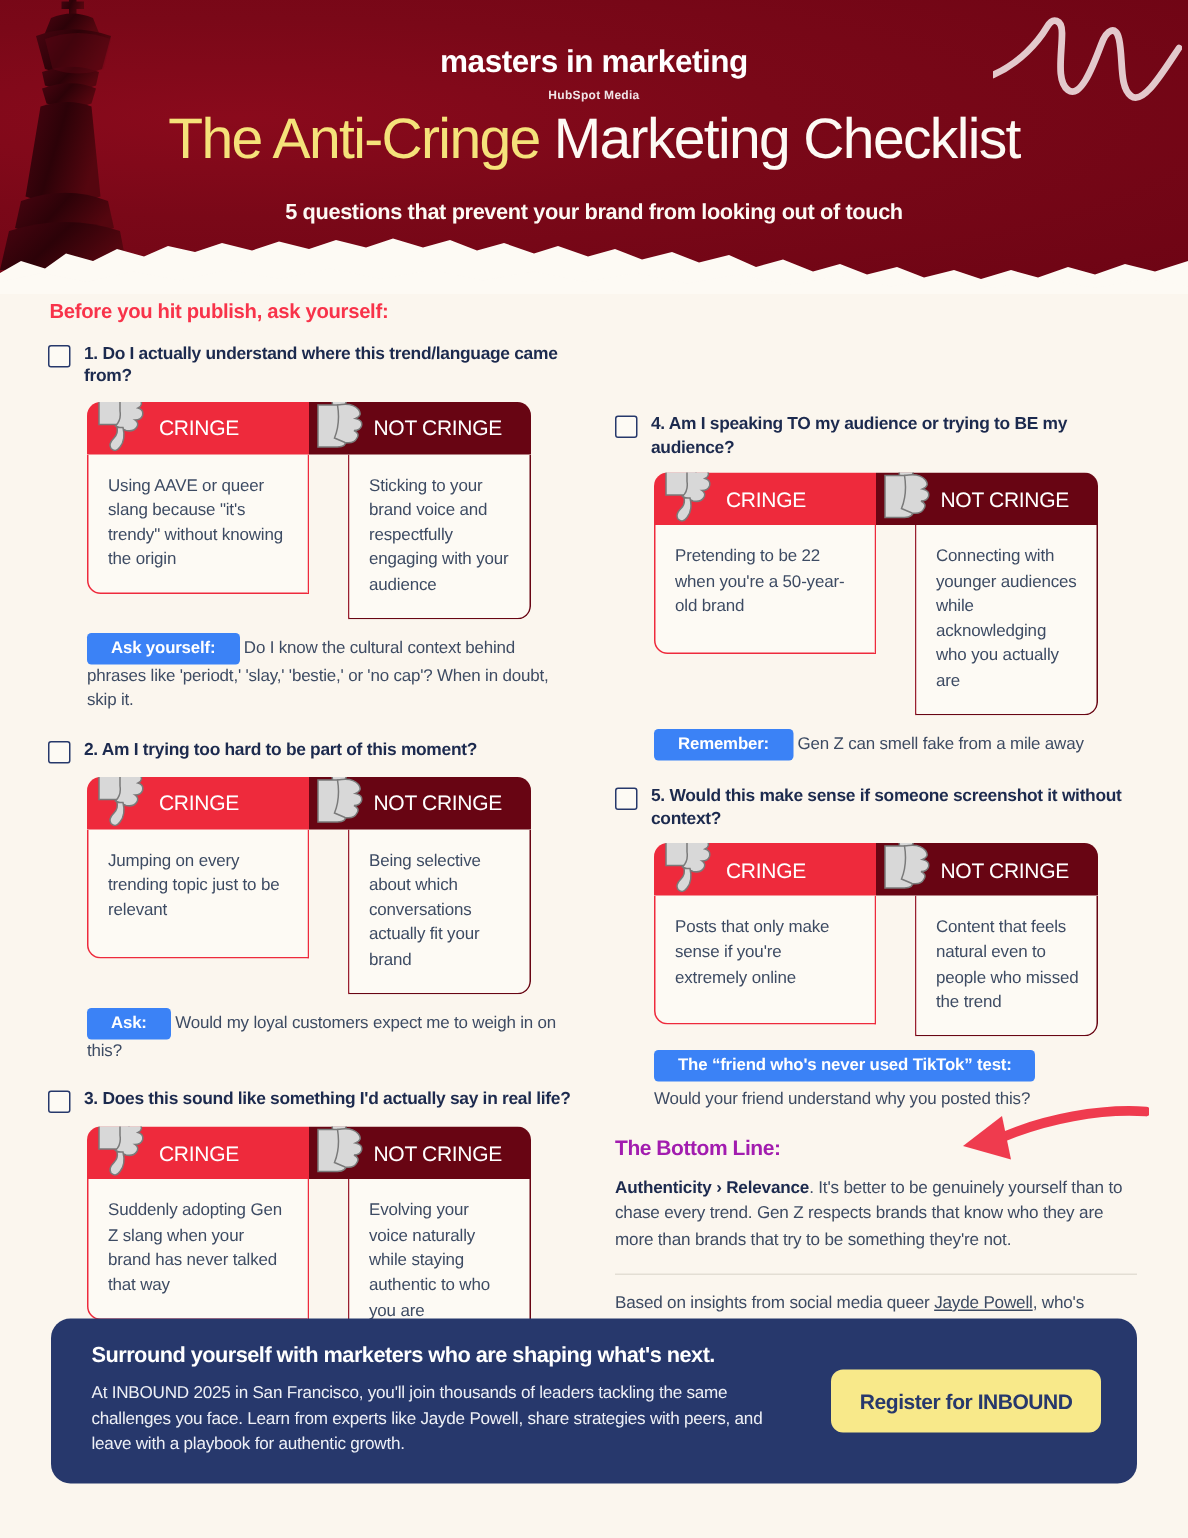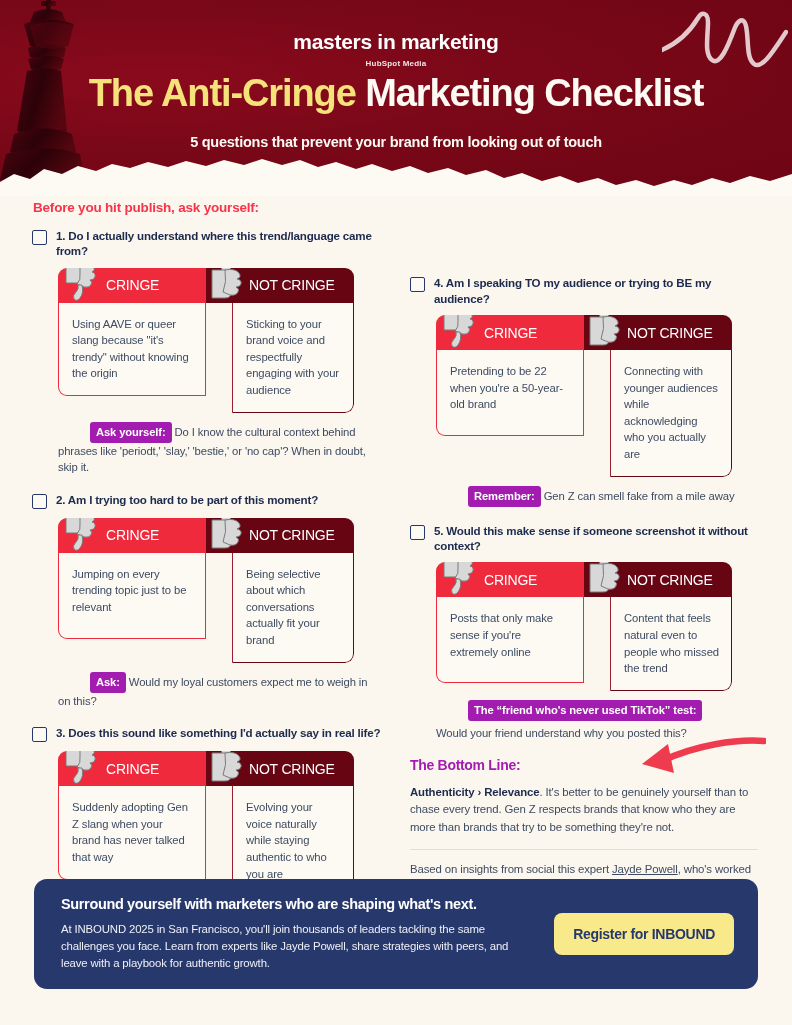--- a/index.html
+++ b/index.html
@@ -26,21 +26,21 @@
   .brand {
     font-size: 21px; font-weight: 700; color: #ffffff;
     letter-spacing: -0.3px;
   }
   .brand-sub {
     margin-top: 5px; font-size: 8px; font-weight: 700;
     color: #f0e4e6; letter-spacing: 0.2px;
   }
   .hero-title {
     position: absolute; top: 74px; left: 0; width: 792px; text-align: center;
-    font-size: 38px; font-weight: 700; letter-spacing: -1.1px; line-height: 1.05;
+    font-size: 38px; font-weight: 400; letter-spacing: -1.1px; line-height: 1.05;
     color: #fdfaf4; white-space: nowrap;
   }
   .hero-title .hl { color: #f5e27a; }
   .hero-sub {
     position: absolute; top: 134px; left: 0; width: 792px; text-align: center;
     font-size: 14.5px; font-weight: 700; color: #fdfaf4; letter-spacing: -0.25px;
   }
   .torn { position: absolute; left: 0; bottom: -2px; width: 792px; height: 60px; }
   .prompt {
     position: absolute; top: 200px; left: 33px;
@@ -86,23 +86,23 @@
     font-size: 11.3px; color: #3d4b63; line-height: 1.47; letter-spacing: -0.1px;
   }
   .half.left .bd  { border-left: 1.3px solid #ee2a3c; border-bottom: 1.3px solid #ee2a3c;
                     border-right: 0.7px solid #ee2a3c; border-bottom-left-radius: 9px; }
   .half.right .bd { border-right: 1.3px solid #680513; border-bottom: 1.3px solid #680513;
                     border-left: 0.7px solid #9a2030; border-bottom-right-radius: 9px; margin-left: 26px; }
 
   .note { margin: 9px 0 0 26px; width: 320px; font-size: 11.3px; color: #3d4b63;
           line-height: 1.45; letter-spacing: -0.12px; }
   .tag {
-    display: inline-block; background: #a21caf; color: #ffffff;
-    font-size: 11.2px; font-weight: 700; padding: 2px 6px 3px;
-    border-radius: 3px; margin-right: 3px; letter-spacing: -0.1px; margin-left: 32px;
+    display: inline-block; background: #3b82f6; color: #ffffff;
+    font-size: 11.2px; font-weight: 700; padding: 2px 16px 3px;
+    border-radius: 3px; margin-right: 3px; letter-spacing: -0.1px;
   }
 
   
   .bottomline { position: relative; margin-top: 14px; width: 348px; }
   .bl-arrow { position: absolute; right: -8px; top: -22px; width: 150px; height: 52px; }
   .bl-title { font-size: 14px; font-weight: 700; color: #a21caf; letter-spacing: -0.3px; }
   .bl-body { margin-top: 11px; font-size: 11.4px; color: #3d4b63; line-height: 1.5;
              letter-spacing: -0.12px; }
   .bl-body b { color: #1c2a4e; font-weight: 700; }
   .bl-rule { margin: 13px 0 11px; height: 1px; background: #e3ded4; }
@@ -388,21 +388,21 @@
         <svg class="bl-arrow" viewBox="0 0 150 52">
           <path d="M148 6 C 120 4, 80 10, 46 26" fill="none" stroke="#ef3b4e" stroke-width="6.5" stroke-linecap="round"></path>
           <path d="M52 9 L26 29 L58 38 Z" fill="#ef3b4e"></path>
         </svg>
         <div class="bl-title">The Bottom Line:</div>
         <div class="bl-body">
           <b>Authenticity › Relevance</b><span>. It's better to be genuinely yourself than to chase every trend. Gen Z respects brands that know who they are more than brands that try to be something they're not.</span>
         </div>
         <div class="bl-rule"></div>
         <div class="bl-src">
-          <span>Based on insights from social this expert </span><a href="#">Jayde Powell</a><span>, who's worked with brands like Timberland, Delta Airlines, and LinkedIn.</span>
+          <span>Based on insights from social media queer </span><a href="#">Jayde Powell</a><span>, who's worked with brands like Timberland, Delta Airlines, and LinkedIn.</span>
         </div>
       </div>
 
     </div>
   </div>
 
   <div class="cta">
     <div class="cta-left">
       <div class="cta-h">Surround yourself with marketers who are shaping what's next.</div>
       <div class="cta-p">At INBOUND 2025 in San Francisco, you'll join thousands of leaders tackling the same challenges you face. Learn from experts like Jayde Powell, share strategies with peers, and leave with a playbook for authentic growth.</div>

